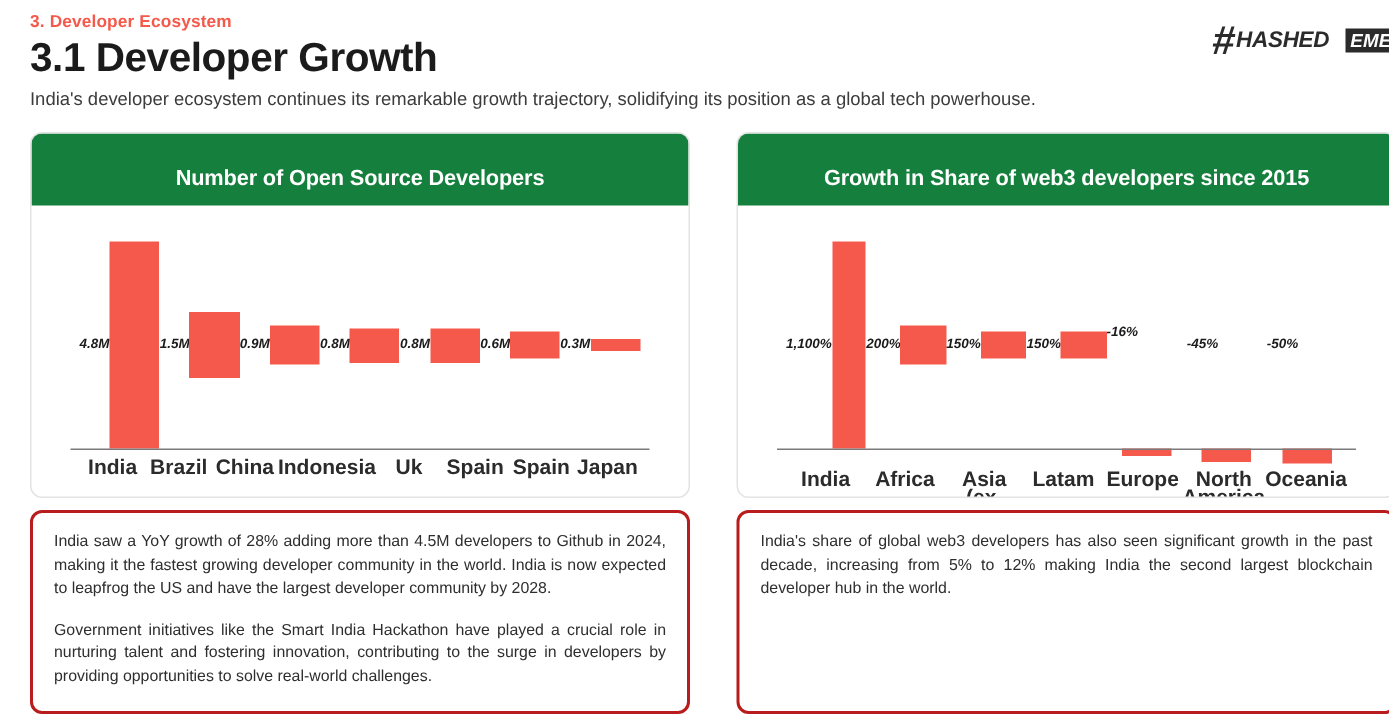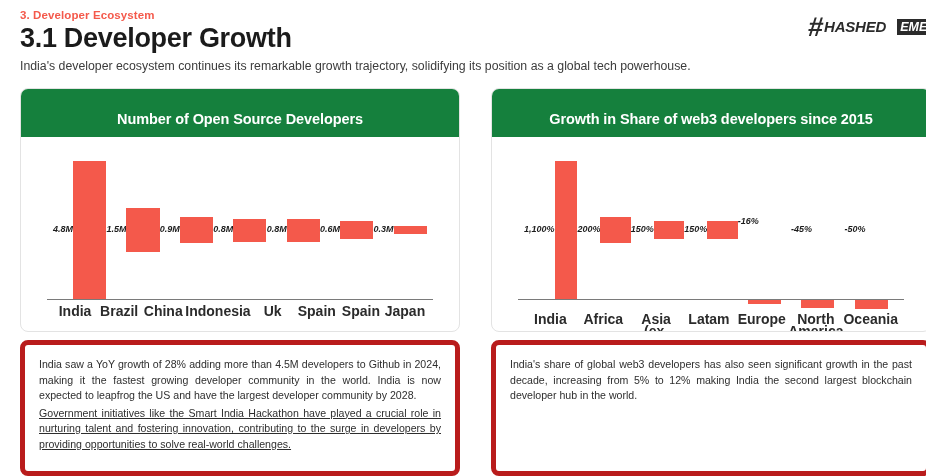--- a/index.html
+++ b/index.html
@@ -200,35 +200,35 @@
     text-align: center;
     font-size: 14px;
     font-weight: bold;
     color: #2b2b2b;
     line-height: 12px;
   }
   .xlabel span.sub { display: block; font-weight: bold; }
 
   
   .text-card {
-    border: 5px solid #b91c1c;
+    border: 2px solid #b91c1c;
     border-radius: 8px;
     background: #ffffff;
     margin-top: 8px;
     padding: 12px 14px 12px 14px;
     height: 136px;
     overflow: hidden;
   }
   .para {
     font-size: 10.6px;
     line-height: 15.5px;
     color: #2e2e2e;
     text-align: justify;
   }
-  .para + .para { margin-top: 2px; text-decoration: underline; }
+  .para + .para { margin-top: 12px; }
 </style>
 </head>
 <body>
 
 <div class="page">
 
   <div class="header">
     <div class="eyebrow">3. Developer Ecosystem</div>
     <div class="page-title">3.1 Developer Growth</div>
     <div class="subtitle">India's developer ecosystem continues its remarkable growth trajectory, solidifying its position as a global tech powerhouse.</div>

